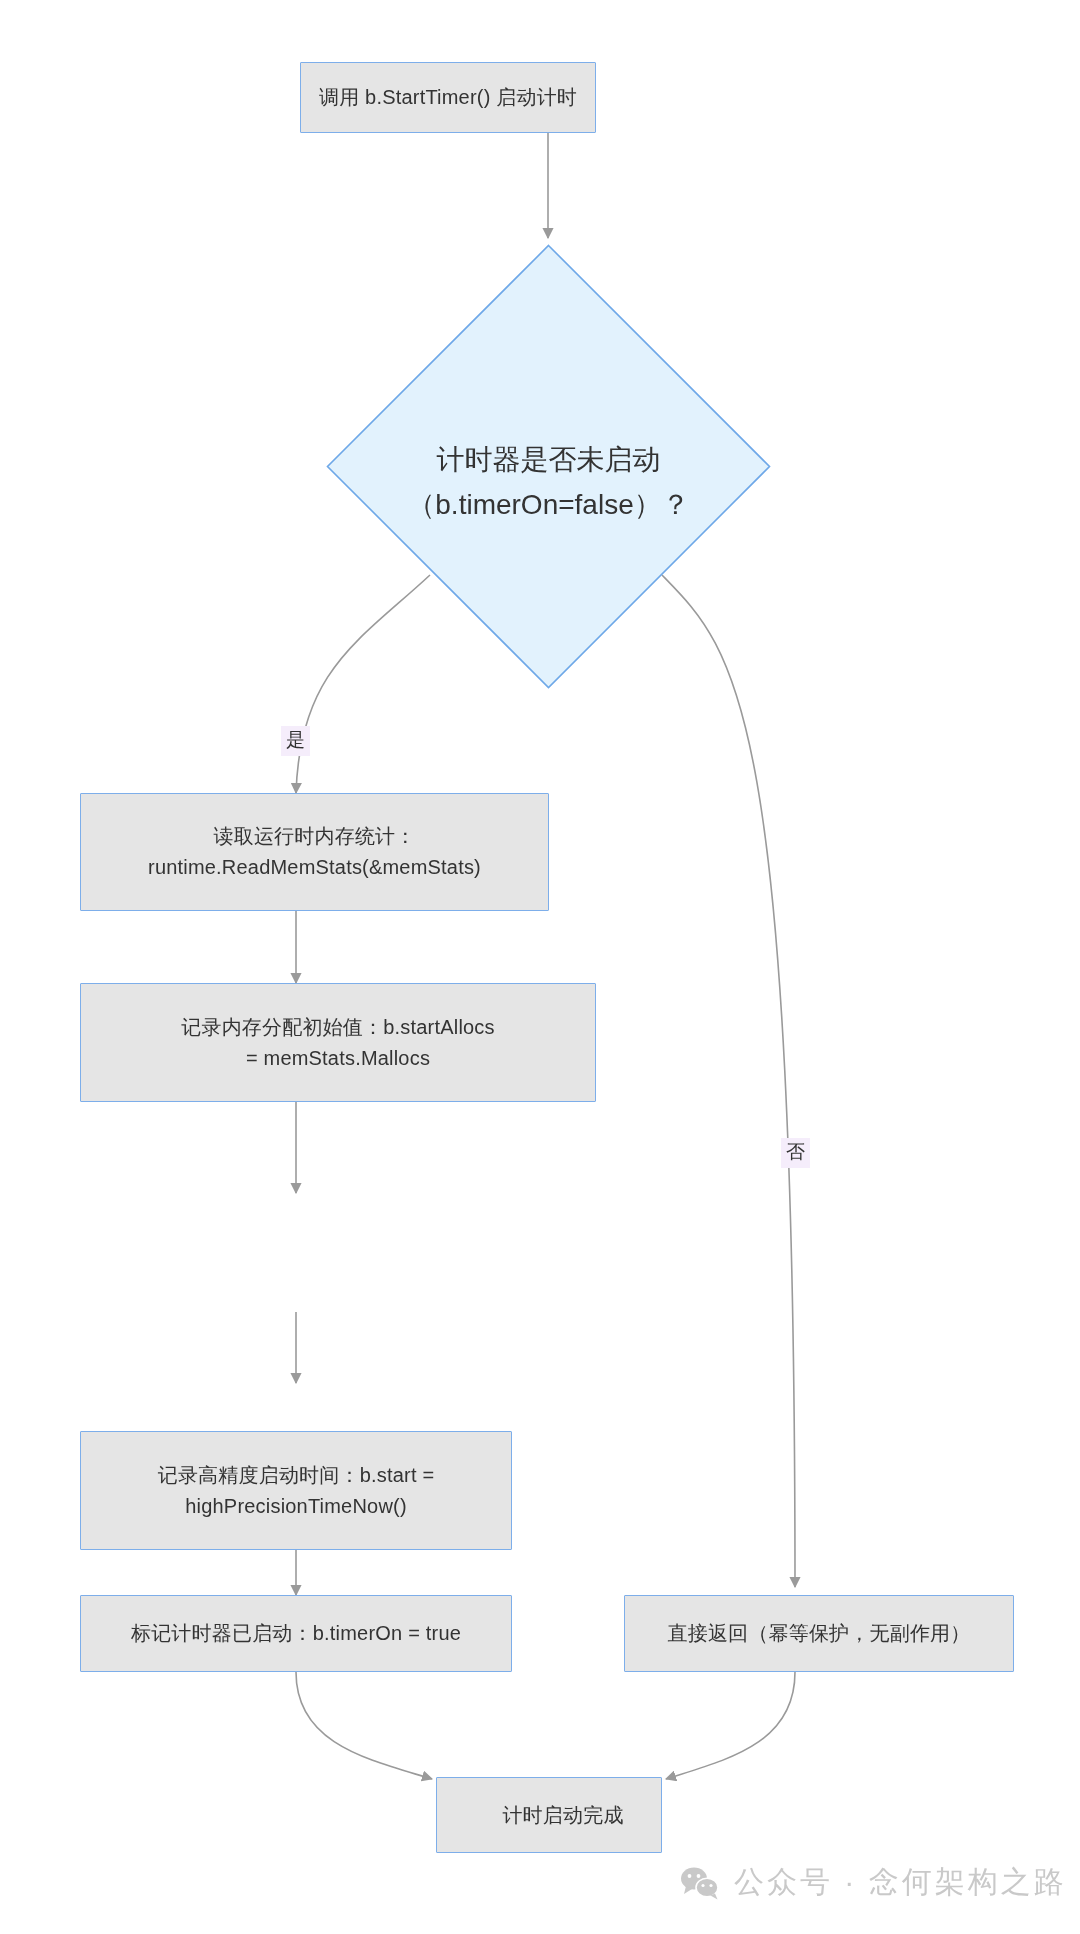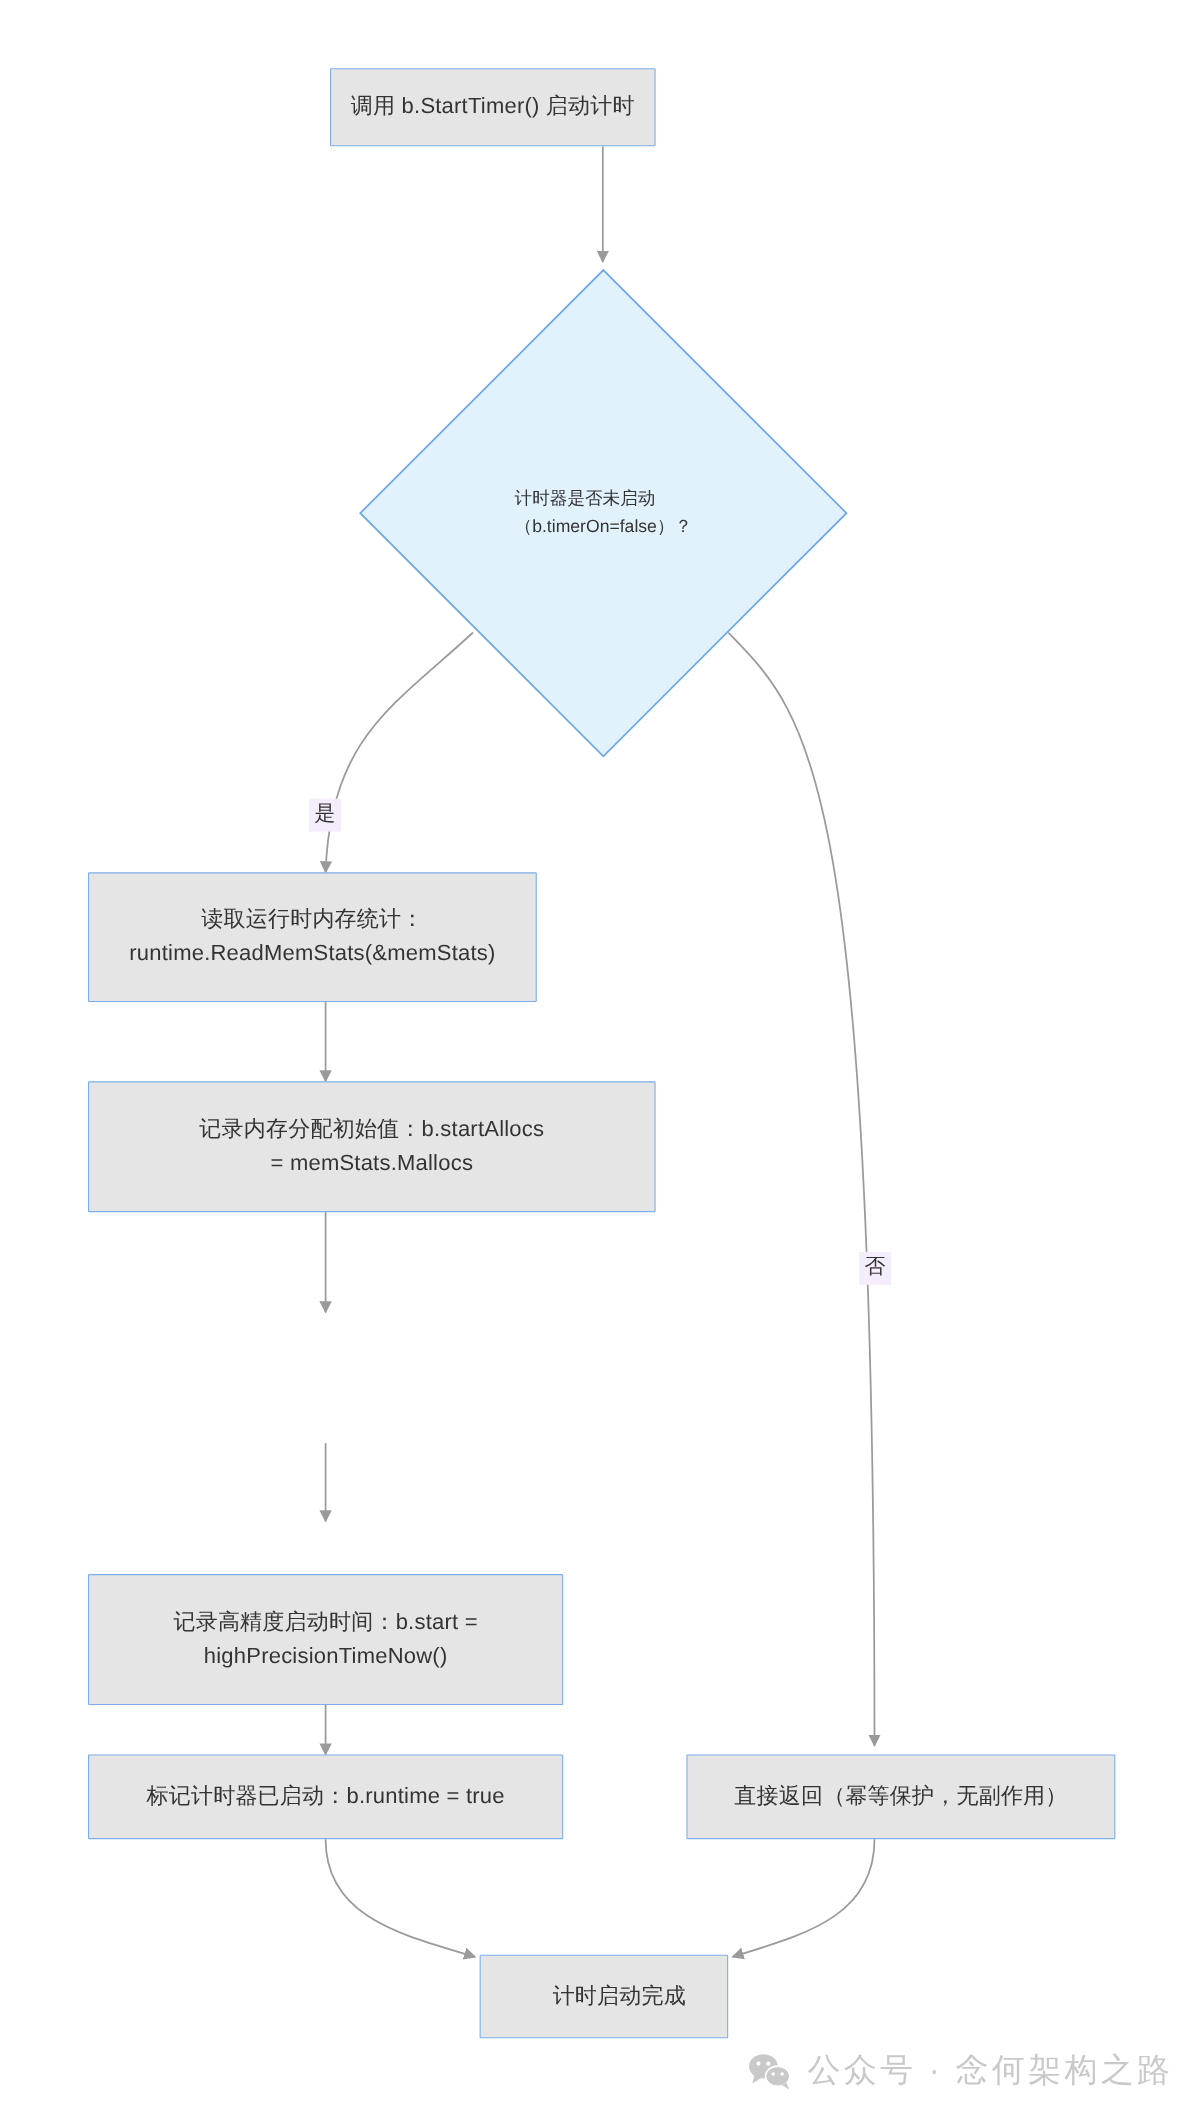--- a/index.html
+++ b/index.html
@@ -51,28 +51,29 @@
     position: absolute;
   }
   .diamond-wrap svg {
     position: absolute;
     left: 0;
     top: 0;
   }
   .diamond-label {
     position: absolute;
     left: 0;
-    top: 0;
+    top: 16px;
     width: 100%;
     height: 100%;
     display: flex;
     align-items: center;
     justify-content: center;
+    text-align: center;
     color: #333333;
-    font-size: 16px;
+    font-size: 28px;
     line-height: 1.6;
     white-space: pre-line;
   }
   .edge-label {
     position: absolute;
     background: #f5edfb;
     color: #333333;
     font-size: 19px;
     line-height: 1.2;
     padding: 3px 5px 4px 5px;
@@ -126,38 +127,38 @@
   </div>
 
   <div class="diamond-wrap" style="left:326px; top:244px; width:445px; height:445px;">
     <svg width="445" height="445" viewBox="0 0 445 445">
       <polygon points="222.5,1.5 443.5,222.5 222.5,443.5 1.5,222.5" fill="#e2f2fd" stroke="#6ea8e8" stroke-width="1.6"></polygon>
     </svg>
     <div class="diamond-label">计时器是否未启动
 （b.timerOn=false）？</div>
   </div>
 
-  <div class="node box" style="left:80px; top:793px; width:408px; height:118px;">
+  <div class="node box" style="left:80px; top:793px; width:469px; height:118px;">
     <span>读取运行时内存统计：
 runtime.ReadMemStats(&amp;memStats)</span>
   </div>
 
   <div class="node box" style="left:80px; top:983px; width:516px; height:119px;">
     <span>记录内存分配初始值：b.startAllocs
 = memStats.Mallocs</span>
   </div>
 
 
   <div class="node box" style="left:80px; top:1383px; width:432px; height:119px;margin-top:48px;">
     <span>记录高精度启动时间：b.start =
 highPrecisionTimeNow()</span>
   </div>
 
   <div class="node box" style="left:80px; top:1595px; width:432px; height:77px;">
-    <span>标记计时器已启动：b.runtime = true</span>
+    <span>标记计时器已启动：b.timerOn = true</span>
   </div>
 
   <div class="node box" style="left:624px; top:1595px; width:390px; height:77px;">
     <span>直接返回（幂等保护，无副作用）</span>
   </div>
 
   <div class="node box" style="left:436px; top:1777px; width:226px; height:76px;padding-left:28px;">
     <span>计时启动完成</span>
   </div>
 

